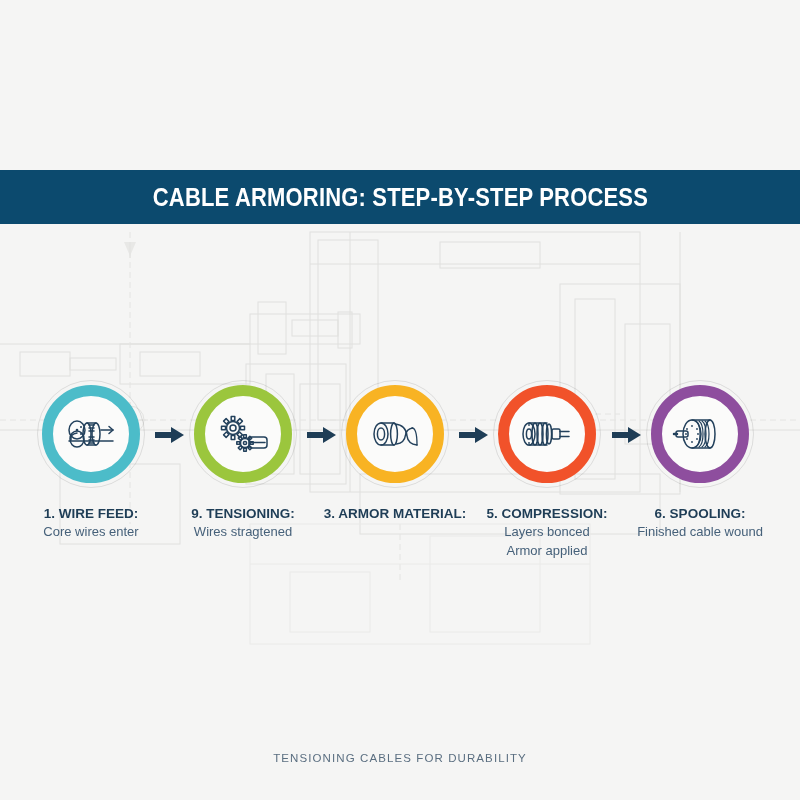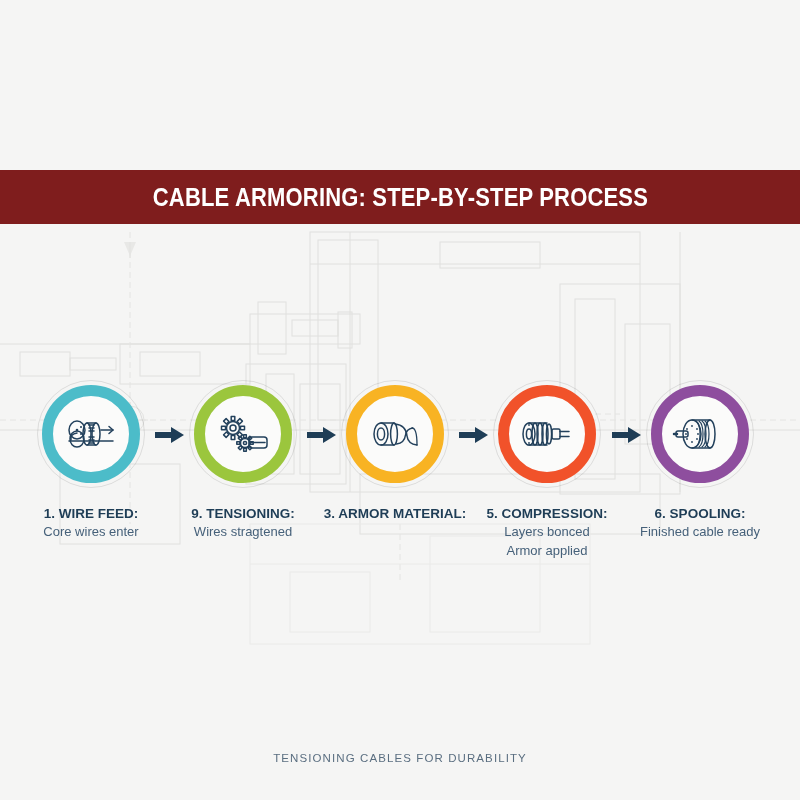--- a/index.html
+++ b/index.html
@@ -32,21 +32,21 @@
     pointer-events: none;
   }
 
   
   .banner {
     position: absolute;
     left: 0;
     top: 170px;
     width: 800px;
     height: 54px;
-    background: #7f1d1d;
+    background: #0c4a6e;
     display: flex;
     align-items: center;
     justify-content: center;
   }
   .banner-title {
     color: #ffffff;
     font-size: 25px;
     font-weight: bold;
     letter-spacing: 0.2px;
     transform: scaleX(0.88);
@@ -387,19 +387,19 @@
     </div>
 
     <div class="label" style="left:447px; width:200px;">
       <div class="label-title">5. COMPRESSION:</div>
       <div class="label-desc">Layers bonced</div>
       <div class="label-desc">Armor applied</div>
     </div>
 
     <div class="label" style="left:600px; width:200px;">
       <div class="label-title">6. SPOOLING:</div>
-      <div class="label-desc">Finished cable ready</div>
+      <div class="label-desc">Finished cable wound</div>
     </div>
   </div>
 
   <div class="footer">TENSIONING CABLES FOR DURABILITY</div>
 
 </div>
 
 </body></html>

